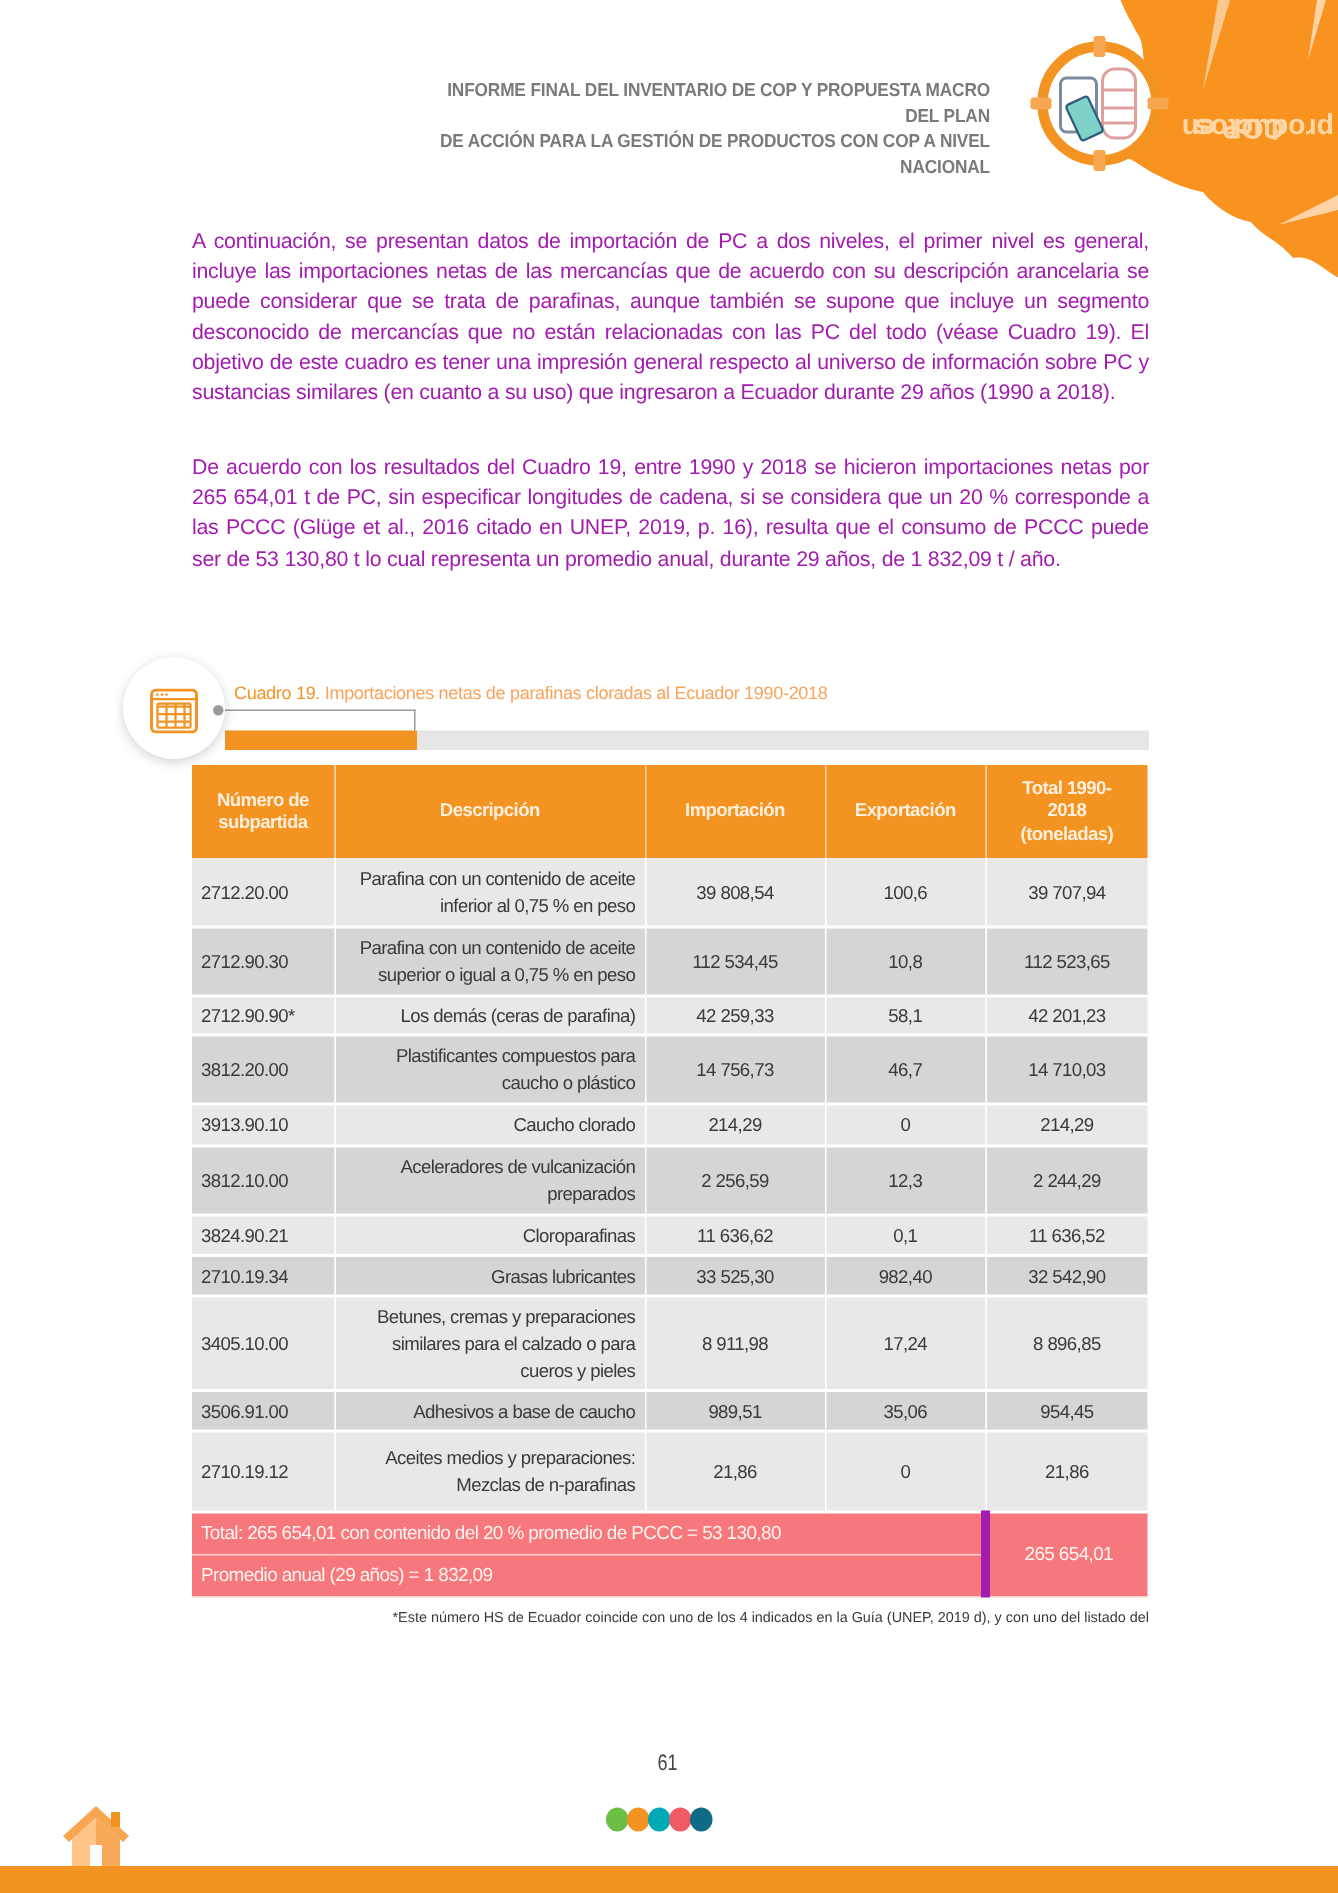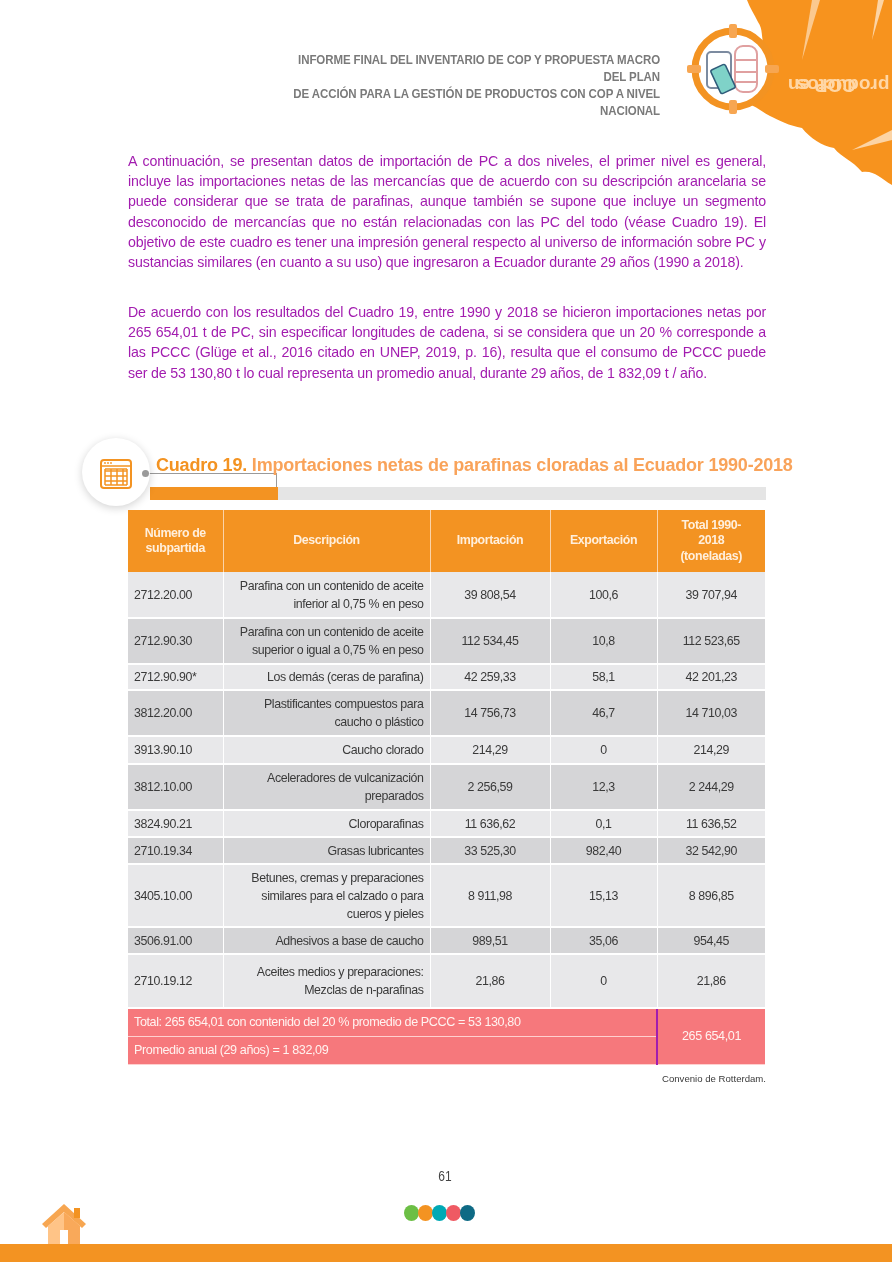--- a/index.html
+++ b/index.html
@@ -40,21 +40,21 @@
   .caption-icon { position: absolute; left: 100px; top: 459px; width: 32px; height: 30px; }
   .caption-connector {
     position: absolute; left: 145px; top: 473px; width: 132px; height: 14px;
     border-top: 1px solid #9a9a9a; border-right: 1px solid #9a9a9a;
   }
   .caption-dot {
     position: absolute; left: 142px; top: 470px; width: 7px; height: 7px;
     border-radius: 50%; background: #9a9a9a;
   }
   .caption {
-    position: absolute; left: 156px; top: 455px; font-size: 18px; font-weight: bold;
+    position: absolute; left: 156px; top: 455px; font-size: 12px; font-weight: normal;
     color: #f9a35a; letter-spacing: -0.2px;
   }
   .caption .cap-num { color: #f39322; }
   .caption-bar-grey { position: absolute; left: 150px; top: 487px; width: 616px; height: 13px; background: #e5e5e5; }
   .caption-bar-orange { position: absolute; left: 150px; top: 487px; width: 128px; height: 13px; background: #f39322; }
 
   table.data {
     position: absolute; left: 128px; top: 510px; width: 637px;
     border-collapse: collapse; font-family: "Liberation Sans", sans-serif;
     font-size: 12.4px; color: #3a3a3a; letter-spacing: -0.4px;
@@ -72,21 +72,21 @@
   table.data td:last-child { border-right: none; }
   table.data tr.odd td { background: #e8e8ea; }
   table.data tr.even td { background: #d5d5d7; }
   td.num { text-align: center; }
   td.code { text-align: left; padding-left: 5px; }
   td.desc { text-align: right; }
   table.data tr.total td {
     background: #f6787c; color: #fff3f0; border-bottom: 1px solid #ffd0cf;
     height: 28px; font-size: 12.6px;
   }
-  table.data tr.total td.grand { text-align: center; border-left: 2px solid #a21caf; }
+  table.data tr.total td.grand { text-align: center; border-left: 6px solid #a21caf; }
 
   .footnote {
     position: absolute; left: 160px; width: 606px; text-align: right;
     font-size: 9.6px; line-height: 21px; color: #3a3a3a;
   }
   .fn1 { top: 1068px; }
   .page-num {
     position: absolute; left: 420px; top: 1167px; width: 50px; text-align: center;
     font-size: 15px; color: #444; transform: scaleX(0.8);
   }
@@ -233,21 +233,21 @@
       <td class="code">2710.19.34</td>
       <td class="desc">Grasas lubricantes</td>
       <td class="num">33 525,30</td>
       <td class="num">982,40</td>
       <td class="num">32 542,90</td>
     </tr>
     <tr class="odd" style="height:63px">
       <td class="code">3405.10.00</td>
       <td class="desc">Betunes, cremas y preparaciones similares para el calzado o para cueros y pieles</td>
       <td class="num">8 911,98</td>
-      <td class="num">15,13</td>
+      <td class="num">17,24</td>
       <td class="num">8 896,85</td>
     </tr>
     <tr class="even" style="height:27px">
       <td class="code">3506.91.00</td>
       <td class="desc">Adhesivos a base de caucho</td>
       <td class="num">989,51</td>
       <td class="num">35,06</td>
       <td class="num">954,45</td>
     </tr>
     <tr class="odd" style="height:54px">
@@ -261,21 +261,21 @@
       <td colspan="4">Total: 265 654,01 con contenido del 20 % promedio de PCCC = 53 130,80</td>
       <td rowspan="2" class="grand">265 654,01</td>
     </tr>
     <tr class="total">
       <td colspan="4">Promedio anual (29 años) = 1 832,09</td>
     </tr>
   </tbody>
 </table>
 
 <div class="footnote fn1">
-  <div>Convenio de Rotterdam.</div>
+  <div>*Este número HS de Ecuador coincide con uno de los 4 indicados en la Guía (UNEP, 2019 d), y con uno del listado del</div>
 </div>
 
 <div class="page-num">61</div>
 <div class="dots">
   <span style="background:#6cbf45"></span>
   <span style="background:#f39322"></span>
   <span style="background:#00a9b5"></span>
   <span style="background:#ef5a63"></span>
   <span style="background:#0e6a85"></span>
 </div>

